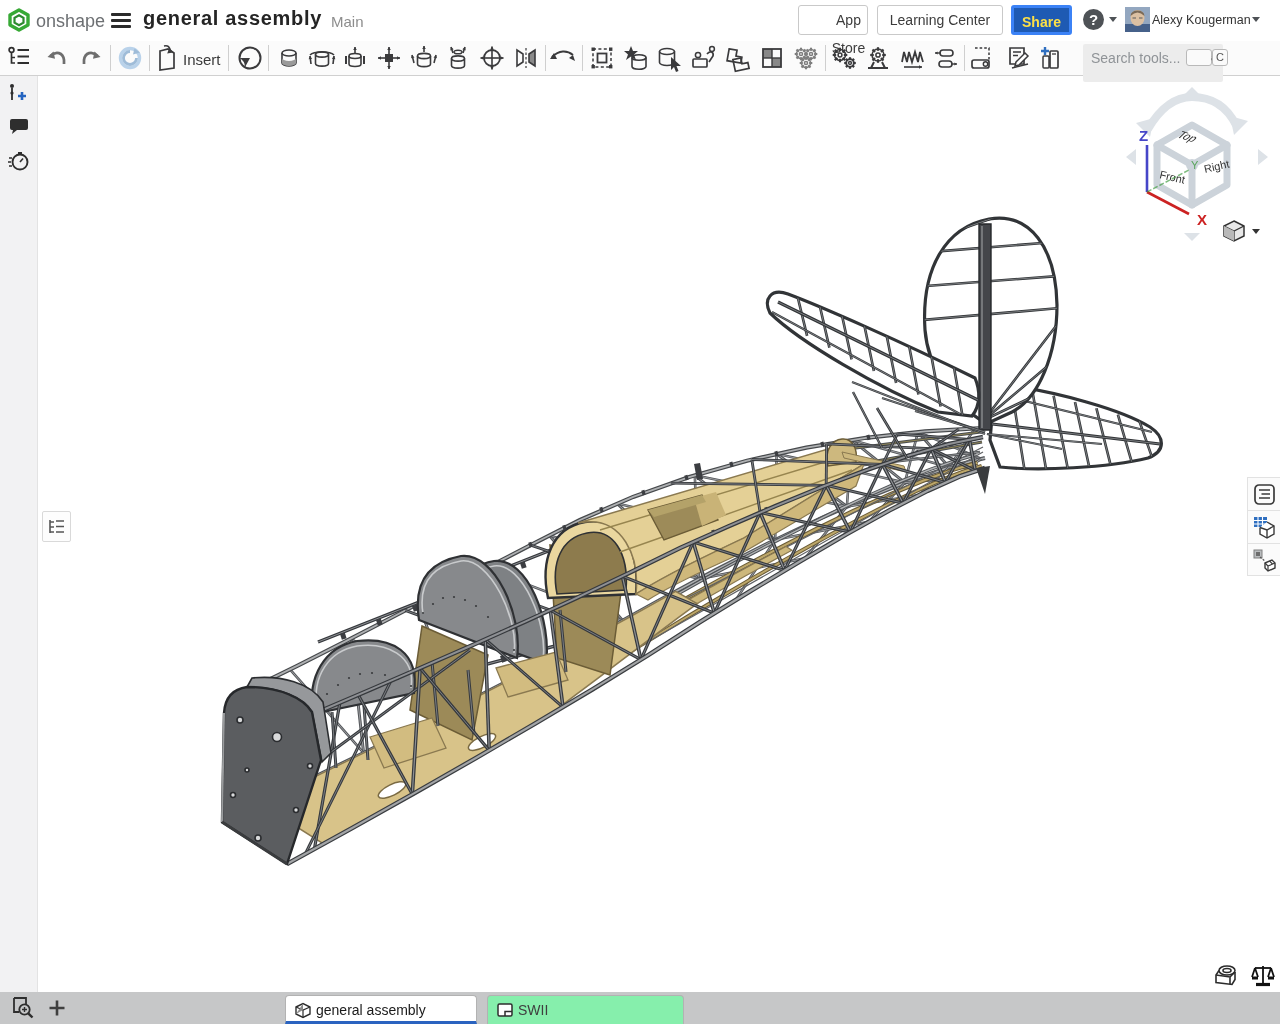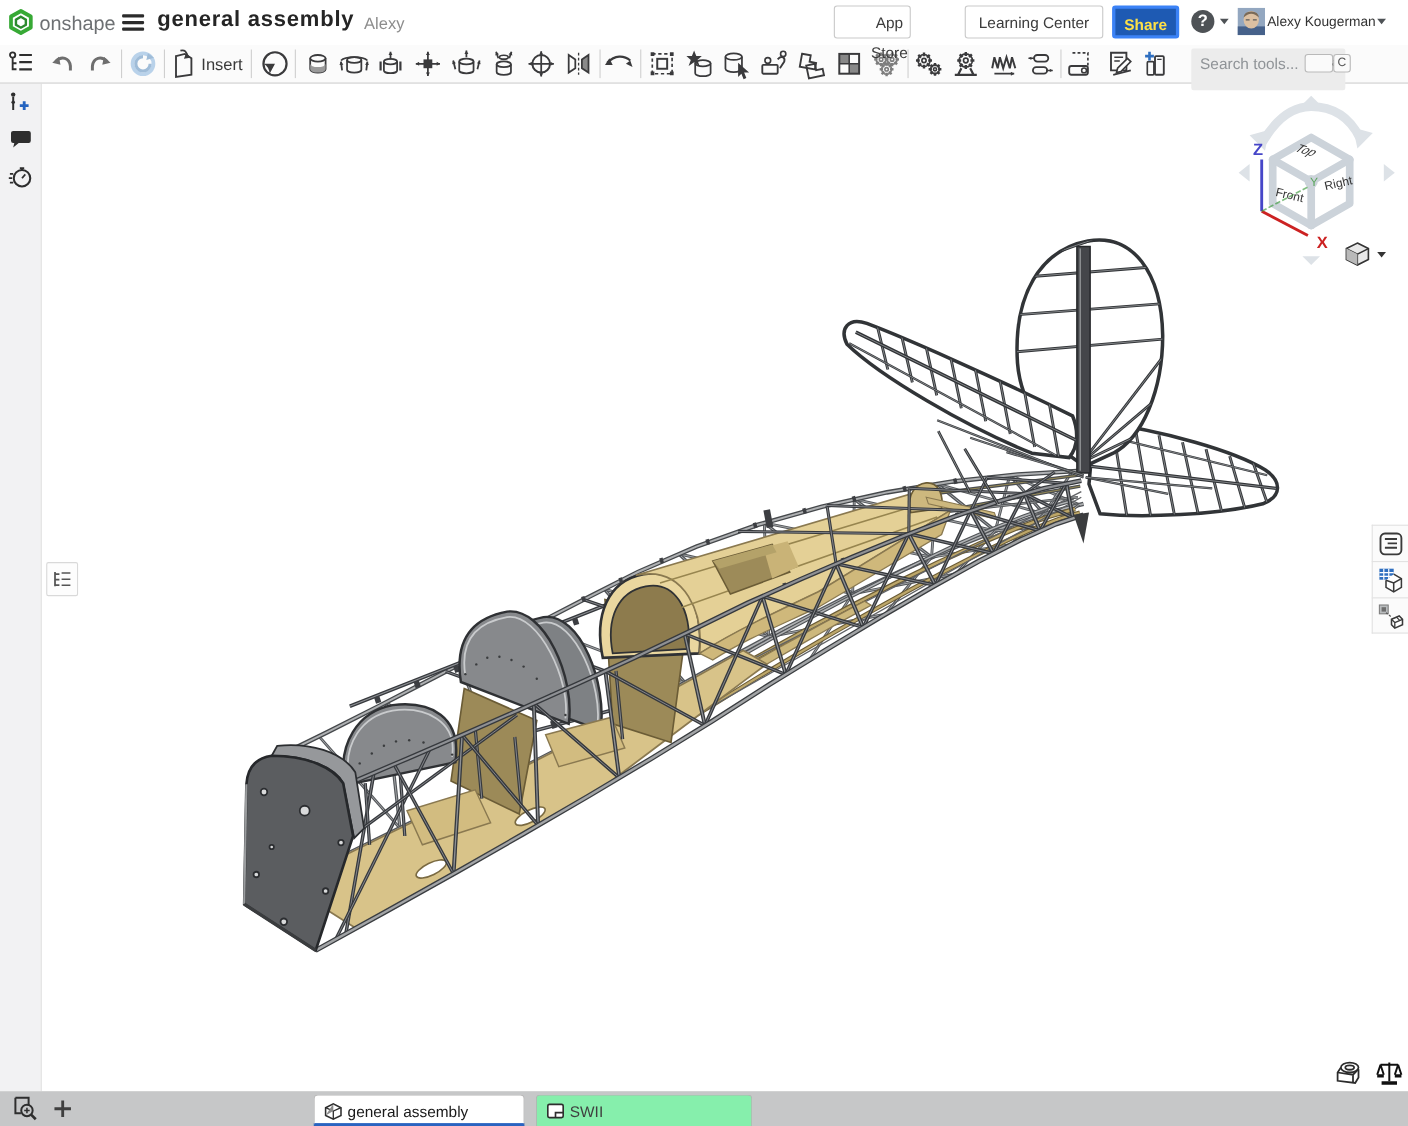--- a/index.html
+++ b/index.html
@@ -10,21 +10,21 @@
 
   
   #topbar { position:absolute; left:0; top:0; width:1280px; height:41px; background:#fff; z-index:20; }
   #logo { position:absolute; left:6px; top:7px; width:106px; height:27px; }
   #burger { position:absolute; left:111px; top:13px; width:20px; height:15px; }
   #burger div { height:3px; background:#2b2b2b; margin-bottom:3px; border-radius:1px;}
   #doctitle { position:absolute; left:143px; top:7px; font-size:20px; font-weight:bold; color:#252525; letter-spacing:0.7px;}
   #docver { position:absolute; left:331px; top:13px; font-size:15px; color:#8d8d8d; }
   .topbtn { position:absolute; top:5px; height:30px; background:#fff; border:1px solid #c9c9c9; border-radius:3px;
      font-size:14px; color:#3c3c3c; text-align:center; }
-  #btn-appstore { left:758px; width:70px; line-height:28px;padding-left:31px;}
+  #btn-appstore { left:798px; width:70px; line-height:28px;padding-left:31px;}
   #btn-learning { left:877px; width:126px; line-height:28px;}
   #btn-share { left:1011px; width:61px; background:#1e5ab3; border:3px solid #3b82f6; color:#fde047; font-weight:bold; line-height:28px;}
   #help { position:absolute; left:1083px; top:9px; width:21px; height:21px; border-radius:50%; background:#4e5256; color:#fff;
      font-weight:bold; font-size:15px; text-align:center; line-height:21px;}
   .caret { position:absolute; width:0; height:0; border-left:4px solid transparent; border-right:4px solid transparent; border-top:5px solid #4e5256; }
   #avatar { position:absolute; left:1125px; top:7px; width:25px; height:25px; }
   #username { position:absolute; left:1152px; top:13px; font-size:12.5px; color:#333; }
 
   
   #toolbar { position:absolute; left:0; top:41px; width:1280px; height:35px; background:#fbfbfb; border-bottom:1px solid #d0d0d0; z-index:19;}
@@ -455,21 +455,21 @@
         <path d="M13 8.2 L17.5 10.8 L17.5 15.6 L13 18.2 L8.5 15.6 L8.5 10.8 Z"></path>
       </g>
       <text x="30" y="20" font-size="18" fill="#6d7073">onshape</text>
     </svg>
     <div id="burger">
         <div></div>
         <div></div>
         <div></div>
       </div>
     <div id="doctitle">general assembly</div>
-    <div id="docver">Alexy</div>
+    <div id="docver">Main</div>
     <div class="topbtn" id="btn-appstore">App Store</div>
     <div class="topbtn" id="btn-learning">Learning Center</div>
     <div class="topbtn" id="btn-share">Share</div>
     <div id="help">?</div>
     <div class="caret" style="left:1109px; top:17px;"></div>
     <svg id="avatar" viewBox="0 0 25 25">
       <rect width="25" height="25" fill="#93a7c0"></rect>
       <rect y="17" width="25" height="8" fill="#46618a"></rect>
       <ellipse cx="12.5" cy="11" rx="7" ry="8" fill="#dcc0a2"></ellipse>
       <path d="M5.5 9 Q6 3.5 12.5 3.5 Q19 3.5 19.5 9 Q16 5.5 12.5 5.5 Q9 5.5 5.5 9 Z" fill="#7a6a58"></path>

